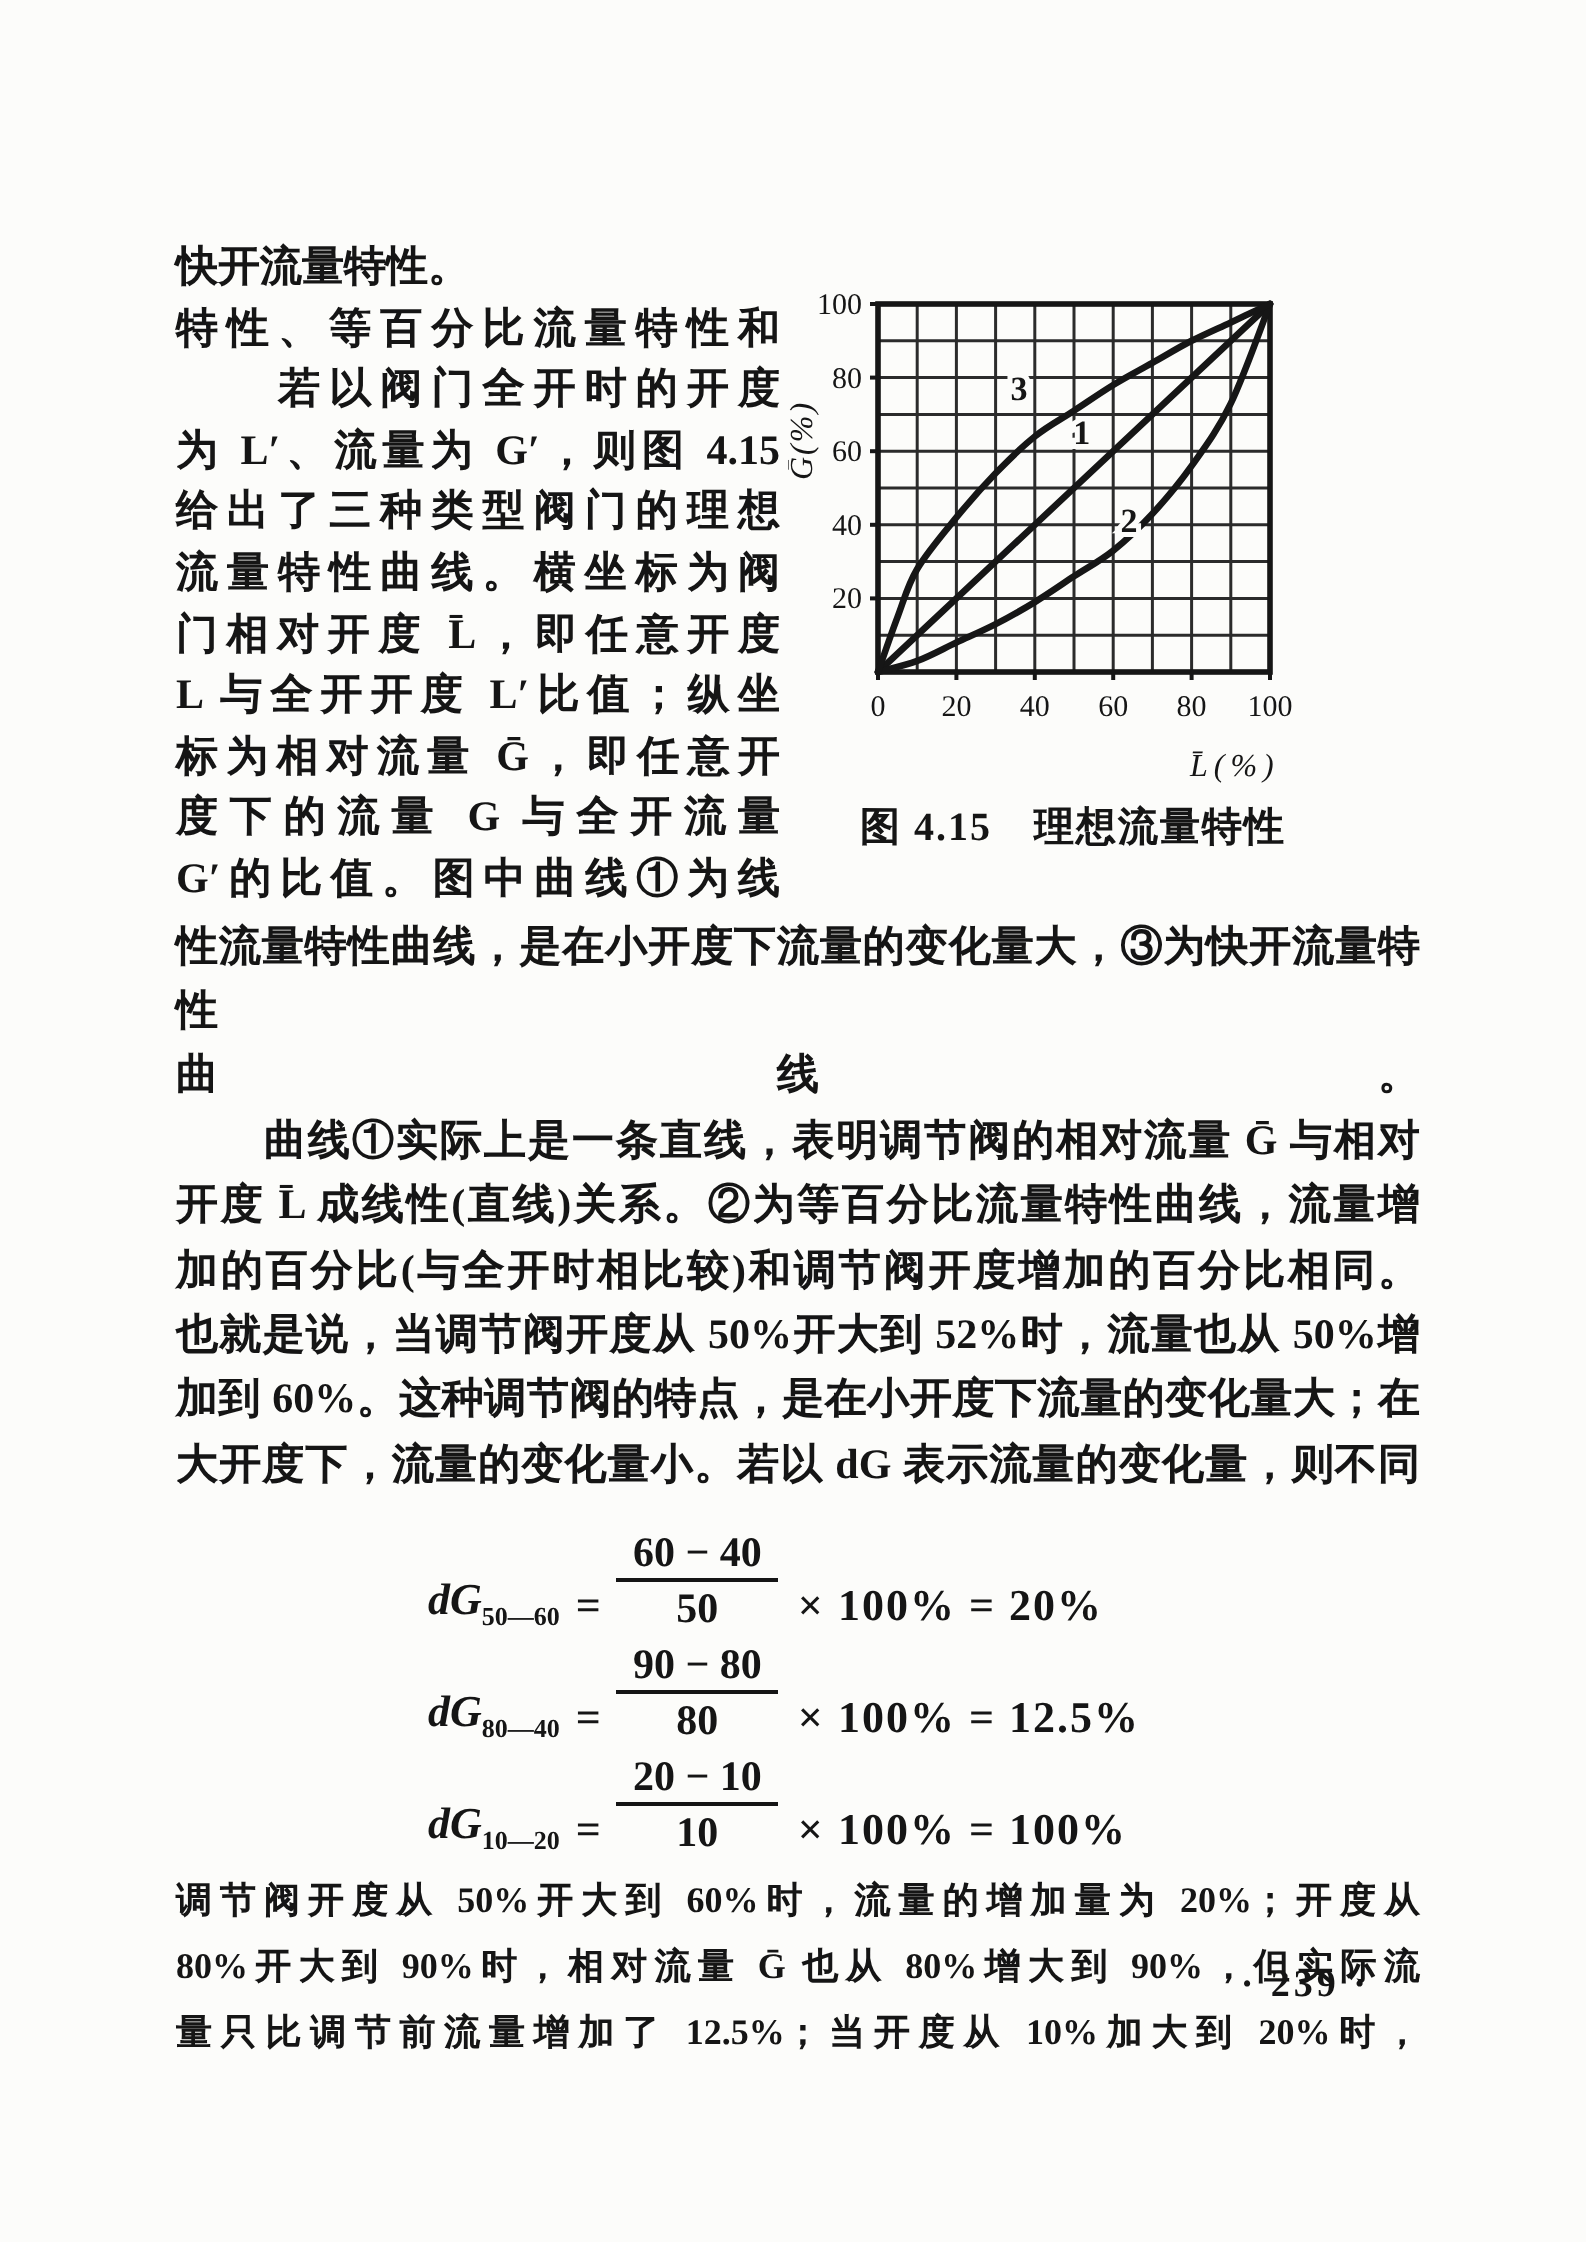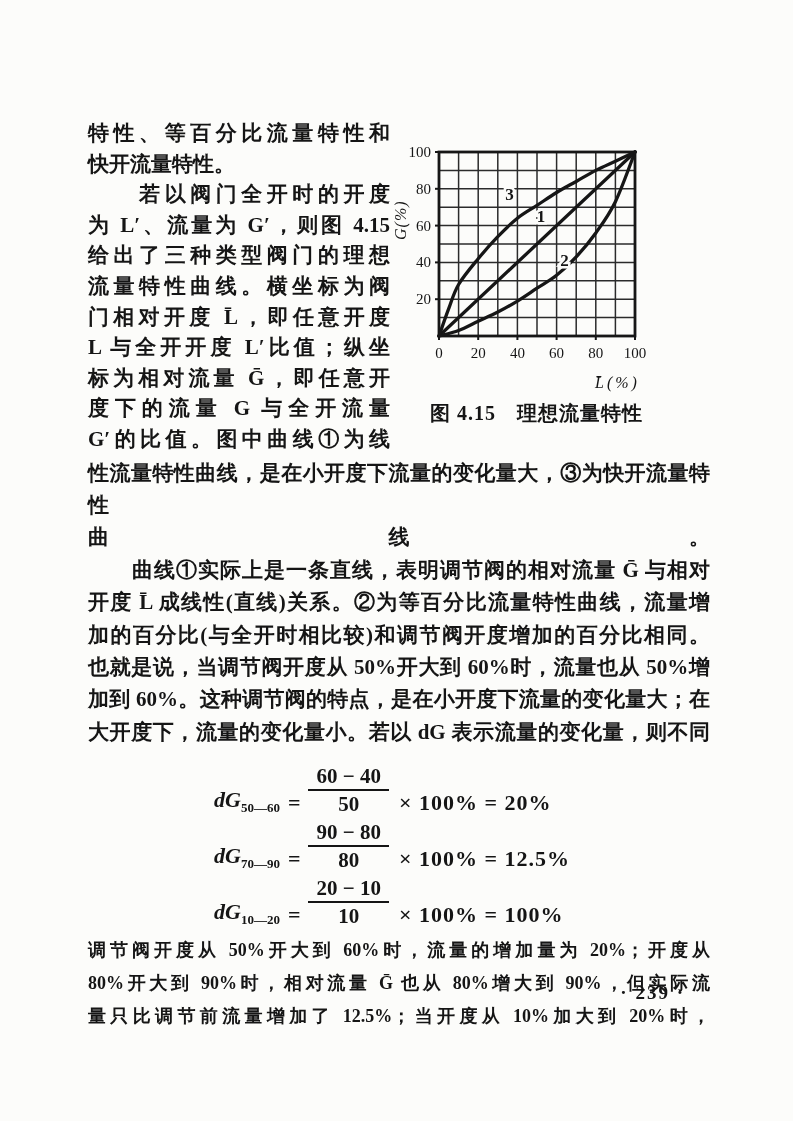--- a/index.html
+++ b/index.html
@@ -40,22 +40,22 @@
 </style>
 </head>
 <body>
 
 <div class="page">
   <div class="content">
 
     <div class="topsec">
       <div class="leftcol">
 
-      <div class="line">特性、等百分比流量特性和</div>
-          <div class="line no-just">快开流量特性。</div>
+      <div class="line no-just">快开流量特性。</div>
+          <div class="line">特性、等百分比流量特性和</div>
           <div class="line">　　若以阀门全开时的开度</div>
           <div class="line">为 L′、流量为 G′，则图 4.15</div>
           <div class="line">给出了三种类型阀门的理想</div>
           <div class="line">流量特性曲线。横坐标为阀</div>
           <div class="line">门相对开度 L̄，即任意开度</div>
           <div class="line">L 与全开开度 L′比值；纵坐</div>
           <div class="line">标为相对流量 Ḡ，即任意开</div>
           <div class="line">度下的流量 G 与全开流量</div>
           <div class="line">G′的比值。图中曲线①为线</div>
         </div>
@@ -115,38 +115,38 @@
       </figure>
     </div>
 
     <div class="bodysec">
 
     <div class="line">性流量特性曲线，是在小开度下流量的变化量大，③为快开流量特性</div>
         <div class="line no-just">曲线。</div>
         <div class="line">　　曲线①实际上是一条直线，表明调节阀的相对流量 Ḡ 与相对</div>
         <div class="line">开度 L̄ 成线性(直线)关系。②为等百分比流量特性曲线，流量增</div>
         <div class="line">加的百分比(与全开时相比较)和调节阀开度增加的百分比相同。</div>
-        <div class="line">也就是说，当调节阀开度从 50%开大到 60%时，流量也从 50%增</div>
+        <div class="line">也就是说，当调节阀开度从 50%开大到 52%时，流量也从 50%增</div>
         <div class="line">加到 60%。这种调节阀的特点，是在小开度下流量的变化量大；在</div>
         <div class="line">大开度下，流量的变化量小。若以 dG 表示流量的变化量，则不同</div>
       </div>
 
     <div class="formulas">
 
     <div class="formula">
         <span class="lhs"><span>dG</span><sub>50—60</sub></span>
         <span class="eq">=</span>
         <span class="frac">
           <span class="num">60 − 40</span>
           <span class="den">50</span>
         </span>
         <span class="tail">× 100% = 20%</span>
       </div>
         <div class="formula">
-        <span class="lhs"><span>dG</span><sub>70—90</sub></span>
+        <span class="lhs"><span>dG</span><sub>80—40</sub></span>
         <span class="eq">=</span>
         <span class="frac">
           <span class="num">90 − 80</span>
           <span class="den">80</span>
         </span>
         <span class="tail">× 100% = 12.5%</span>
       </div>
         <div class="formula">
         <span class="lhs"><span>dG</span><sub>10—20</sub></span>
         <span class="eq">=</span>

